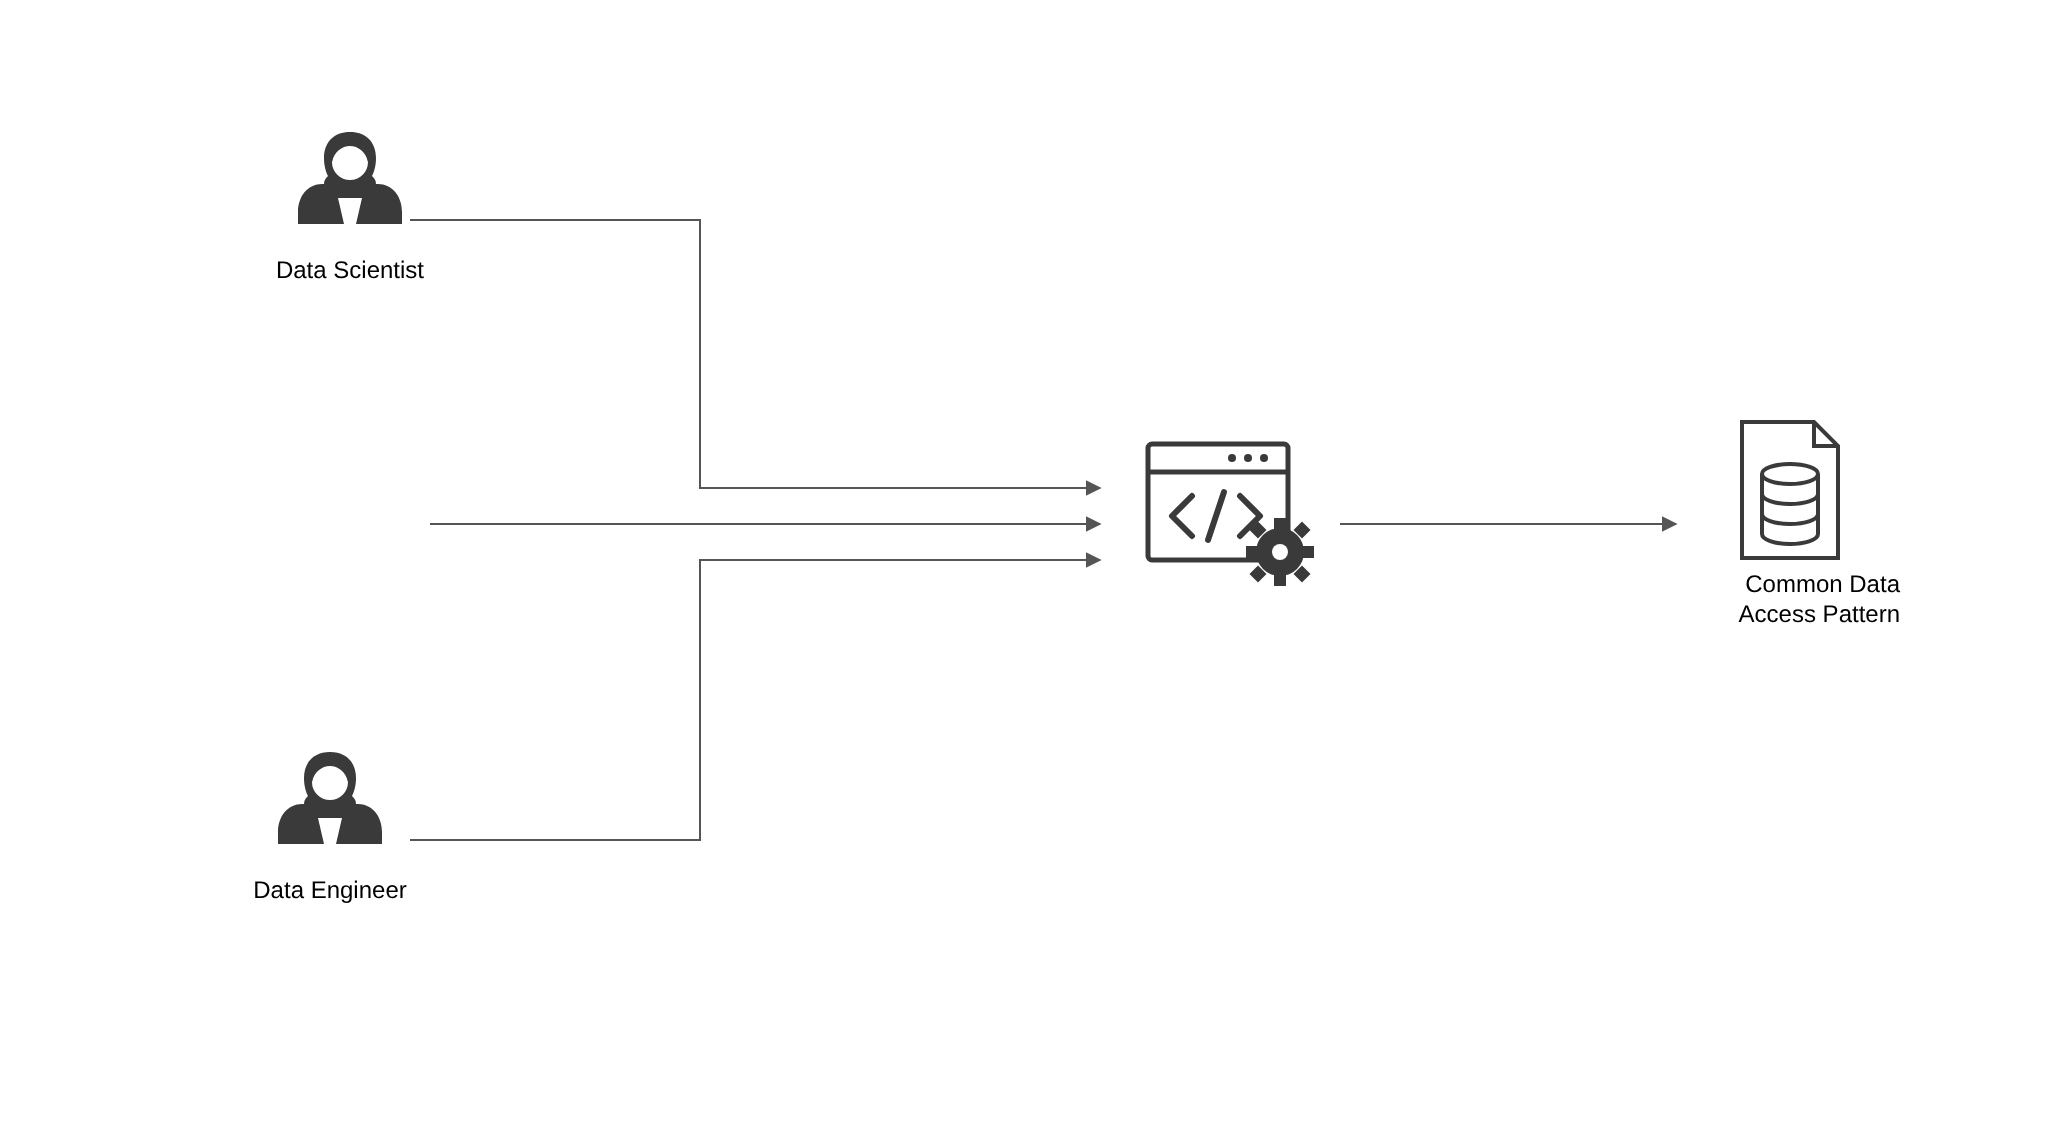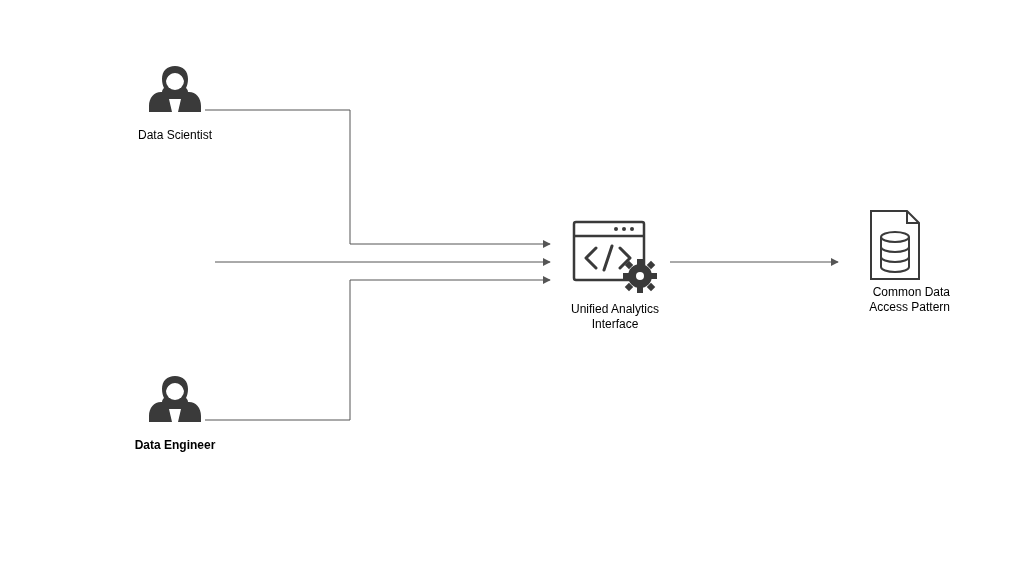--- a/index.html
+++ b/index.html
@@ -34,21 +34,21 @@
     <svg class="icon" width="64" height="64" viewBox="0 0 64 64">
       <path fill="#3a3a3a" d="M32 6c-8 0-13 5-13 13 0 4 1 7 2 9-1 1-2 2-2 4h-1c-7 0-12 6-12 14v6h52v-6c0-8-5-14-12-14h-1c0-2-1-3-2-4 1-2 2-5 2-9 0-8-5-13-13-13z"></path>
       <circle cx="32" cy="21" r="9" fill="#fff"></circle>
       <path fill="#3a3a3a" d="M22 18c0-6 4-10 10-10s10 4 10 10c0 1 0 2-1 3-1-5-5-8-9-8s-8 3-9 8c-1-1-1-2-1-3z"></path>
       <path fill="#fff" d="M26 39h12l-3 13h-6z"></path>
     </svg>
     <div class="label">Data Scientist</div>
   </div>
 
 
-  <div class="node" style="left:130px;top:370px;width:90px;font-weight:bold;">
+  <div class="node" style="left:120px;top:370px;width:90px;">
     <svg class="icon" width="64" height="64" viewBox="0 0 64 64">
       <path fill="#3a3a3a" d="M32 6c-8 0-13 5-13 13 0 4 1 7 2 9-1 1-2 2-2 4h-1c-7 0-12 6-12 14v6h52v-6c0-8-5-14-12-14h-1c0-2-1-3-2-4 1-2 2-5 2-9 0-8-5-13-13-13z"></path>
       <circle cx="32" cy="21" r="9" fill="#fff"></circle>
       <path fill="#3a3a3a" d="M22 18c0-6 4-10 10-10s10 4 10 10c0 1 0 2-1 3-1-5-5-8-9-8s-8 3-9 8c-1-1-1-2-1-3z"></path>
       <path fill="#fff" d="M26 39h12l-3 13h-6z"></path>
     </svg>
     <div class="label">Data Engineer</div>
   </div>
 
   <div class="node" style="left:555px;top:218px;width:120px;">
@@ -69,24 +69,20 @@
           <rect x="-17" y="-3" width="6" height="6"></rect>
           <rect x="11" y="-3" width="6" height="6"></rect>
           <rect x="-14" y="-14" width="6" height="6" transform="rotate(45 -11 -11)"></rect>
           <rect x="8" y="8" width="6" height="6" transform="rotate(45 11 11)"></rect>
           <rect x="-14" y="8" width="6" height="6" transform="rotate(45 -11 11)"></rect>
           <rect x="8" y="-14" width="6" height="6" transform="rotate(45 11 -11)"></rect>
         </g>
         <circle r="4" fill="#fff"></circle>
       </g>
     </svg>
-    <div class="label">
-      <span>Unified Analytics</span><br>
-      <span>Interface</span>
-    </div>
   </div>
 
   <div class="node" style="left:840px;top:209px;width:110px;text-align:right;">
     <svg class="icon" width="60" height="72" viewBox="0 0 60 72">
       <path d="M6 2 H42 L54 14 V70 H6 Z" fill="none" stroke="#3a3a3a" stroke-width="2"></path>
       <path d="M42 2 V14 H54" fill="none" stroke="#3a3a3a" stroke-width="2"></path>
       <g stroke="#3a3a3a" stroke-width="2" fill="none">
         <ellipse cx="30" cy="28" rx="14" ry="5"></ellipse>
         <path d="M16 28 V38"></path>
           <path d="M44 28 V38"></path>

